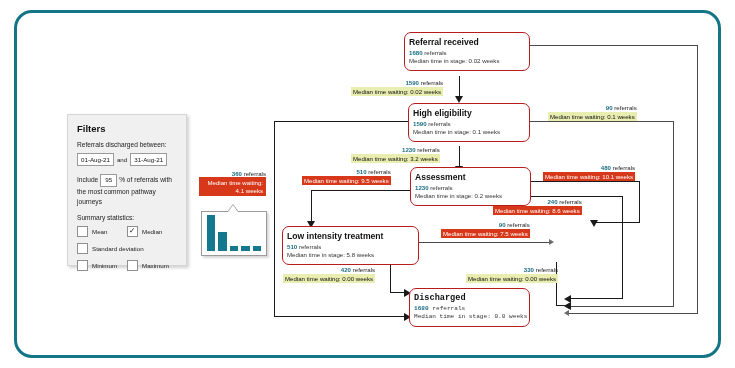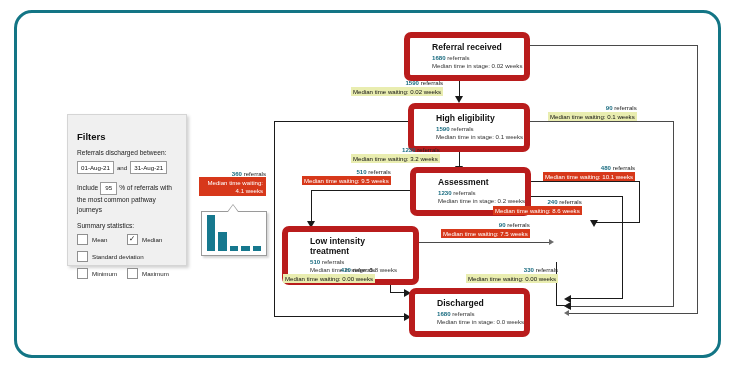--- a/index.html
+++ b/index.html
@@ -2,36 +2,36 @@
 <html><head>
 <meta charset="utf-8">
 <style>
   html,body{margin:0;padding:0;background:#fff;}
   body{width:735px;height:368px;font-family:"Liberation Sans",sans-serif;overflow:hidden;}
   #root{position:relative;width:735px;height:368px;}
   .outer-frame{position:absolute;left:14px;top:10px;width:707px;height:348px;border:3px solid #137585;border-radius:18px;box-sizing:border-box;background:#fff;}
 
   
   .filters{position:absolute;left:67px;top:114px;width:120px;height:152px;background:#f0f0f0;border:1px solid #d5d5d5;box-shadow:2px 2px 3px rgba(0,0,0,.18);box-sizing:border-box;padding:8px 9px;}
-  .filters h3{margin:8px 0 7px 0;font-size:9.5px;font-weight:bold;color:#111;}
+  .filters h3{margin:0 0 7px 0;font-size:9.5px;font-weight:bold;color:#111;}
   .f-label{font-size:6.6px;color:#222;margin-bottom:4px;line-height:1.25;}
   .date-row{display:flex;align-items:center;gap:3px;margin-bottom:8px;}
   .date-box{background:#fff;border:1px solid #9a9a9a;font-size:6.2px;padding:2px 3px;color:#111;}
   .and{font-size:6.2px;color:#222;}
   .incl-row{font-size:6.6px;color:#222;line-height:1.45;margin-bottom:8px;}
   .pct-box{display:inline-block;background:#fff;border:1px solid #9a9a9a;font-size:6.2px;padding:1px 4px;margin:0 2px;}
   .ss-title{font-size:6.6px;color:#222;margin-bottom:5px;}
   .cbgrid{display:grid;grid-template-columns:1fr 1fr;row-gap:6px;}
   .cb{display:flex;align-items:center;gap:4px;font-size:6.2px;color:#222;}
   .cb .box{width:9px;height:9px;background:#fff;border:1px solid #8f8f8f;display:inline-block;position:relative;flex:0 0 auto;}
   .cb .box.checked:after{content:"\2713";position:absolute;left:1px;top:-1px;font-size:7.5px;color:#111;line-height:10px;}
   .cb.full{grid-column:1 / span 2;}
 
   
-  .node{position:absolute;background:#fff;border:6px solid #b91c1c;border-radius:7px;box-sizing:border-box;padding:4px 7px 5px 22px;z-index:6;}
+  .node{position:absolute;background:#fff;border:1px solid #b91c1c;border-radius:7px;box-sizing:border-box;padding:4px 7px 5px 4px;z-index:6;}
   .node .title{font-size:8.6px;font-weight:bold;color:#111;margin-bottom:2px;}
   .node .l1,.node .l2{font-size:6.1px;color:#333;line-height:1.3;white-space:nowrap;}
   .node .l1 b{color:#1a6c80;font-weight:bold;}
 
   .lbl{position:absolute;font-size:6.1px;line-height:1.35;white-space:nowrap;z-index:7;}
   .lbl .cnt{text-align:right;color:#222;}
   .lbl .cnt b{color:#1a6c80;font-weight:bold;}
   .lbl .pill{padding:0.5px 2px;display:inline-block;}
   .lbl.yellow .pill{background:#e9edb0;color:#111;}
   .lbl.red .pill{background:#d7381a;color:#fff;}
@@ -183,21 +183,21 @@
     <div class="l2">Median time in stage: 0.2 weeks</div>
   </div>
 
   <div class="node" style="left:282px;top:226px;width:137px;">
     <div class="title">Low intensity treatment</div>
     <div class="l1"><b>510</b> <span>referrals</span></div>
     <div class="l2">Median time in stage: 5.8 weeks</div>
   </div>
 
 
-  <div class="node" style="left:409px;top:288px;width:121px;">
+  <div class="node" style="left:409px;top:288px;width:121px;font-family:Liberation Mono, monospace;">
     <div class="title">Discharged</div>
     <div class="l1"><b>1680</b> <span>referrals</span></div>
     <div class="l2">Median time in stage: 0.0 weeks</div>
   </div>
 
   <div class="lbl yellow" style="left:351px;top:79px;">
     <div class="cnt"><b>1590</b> <span>referrals</span></div>
     <div class="pill">Median time waiting: 0.02 weeks</div>
   </div>
 

